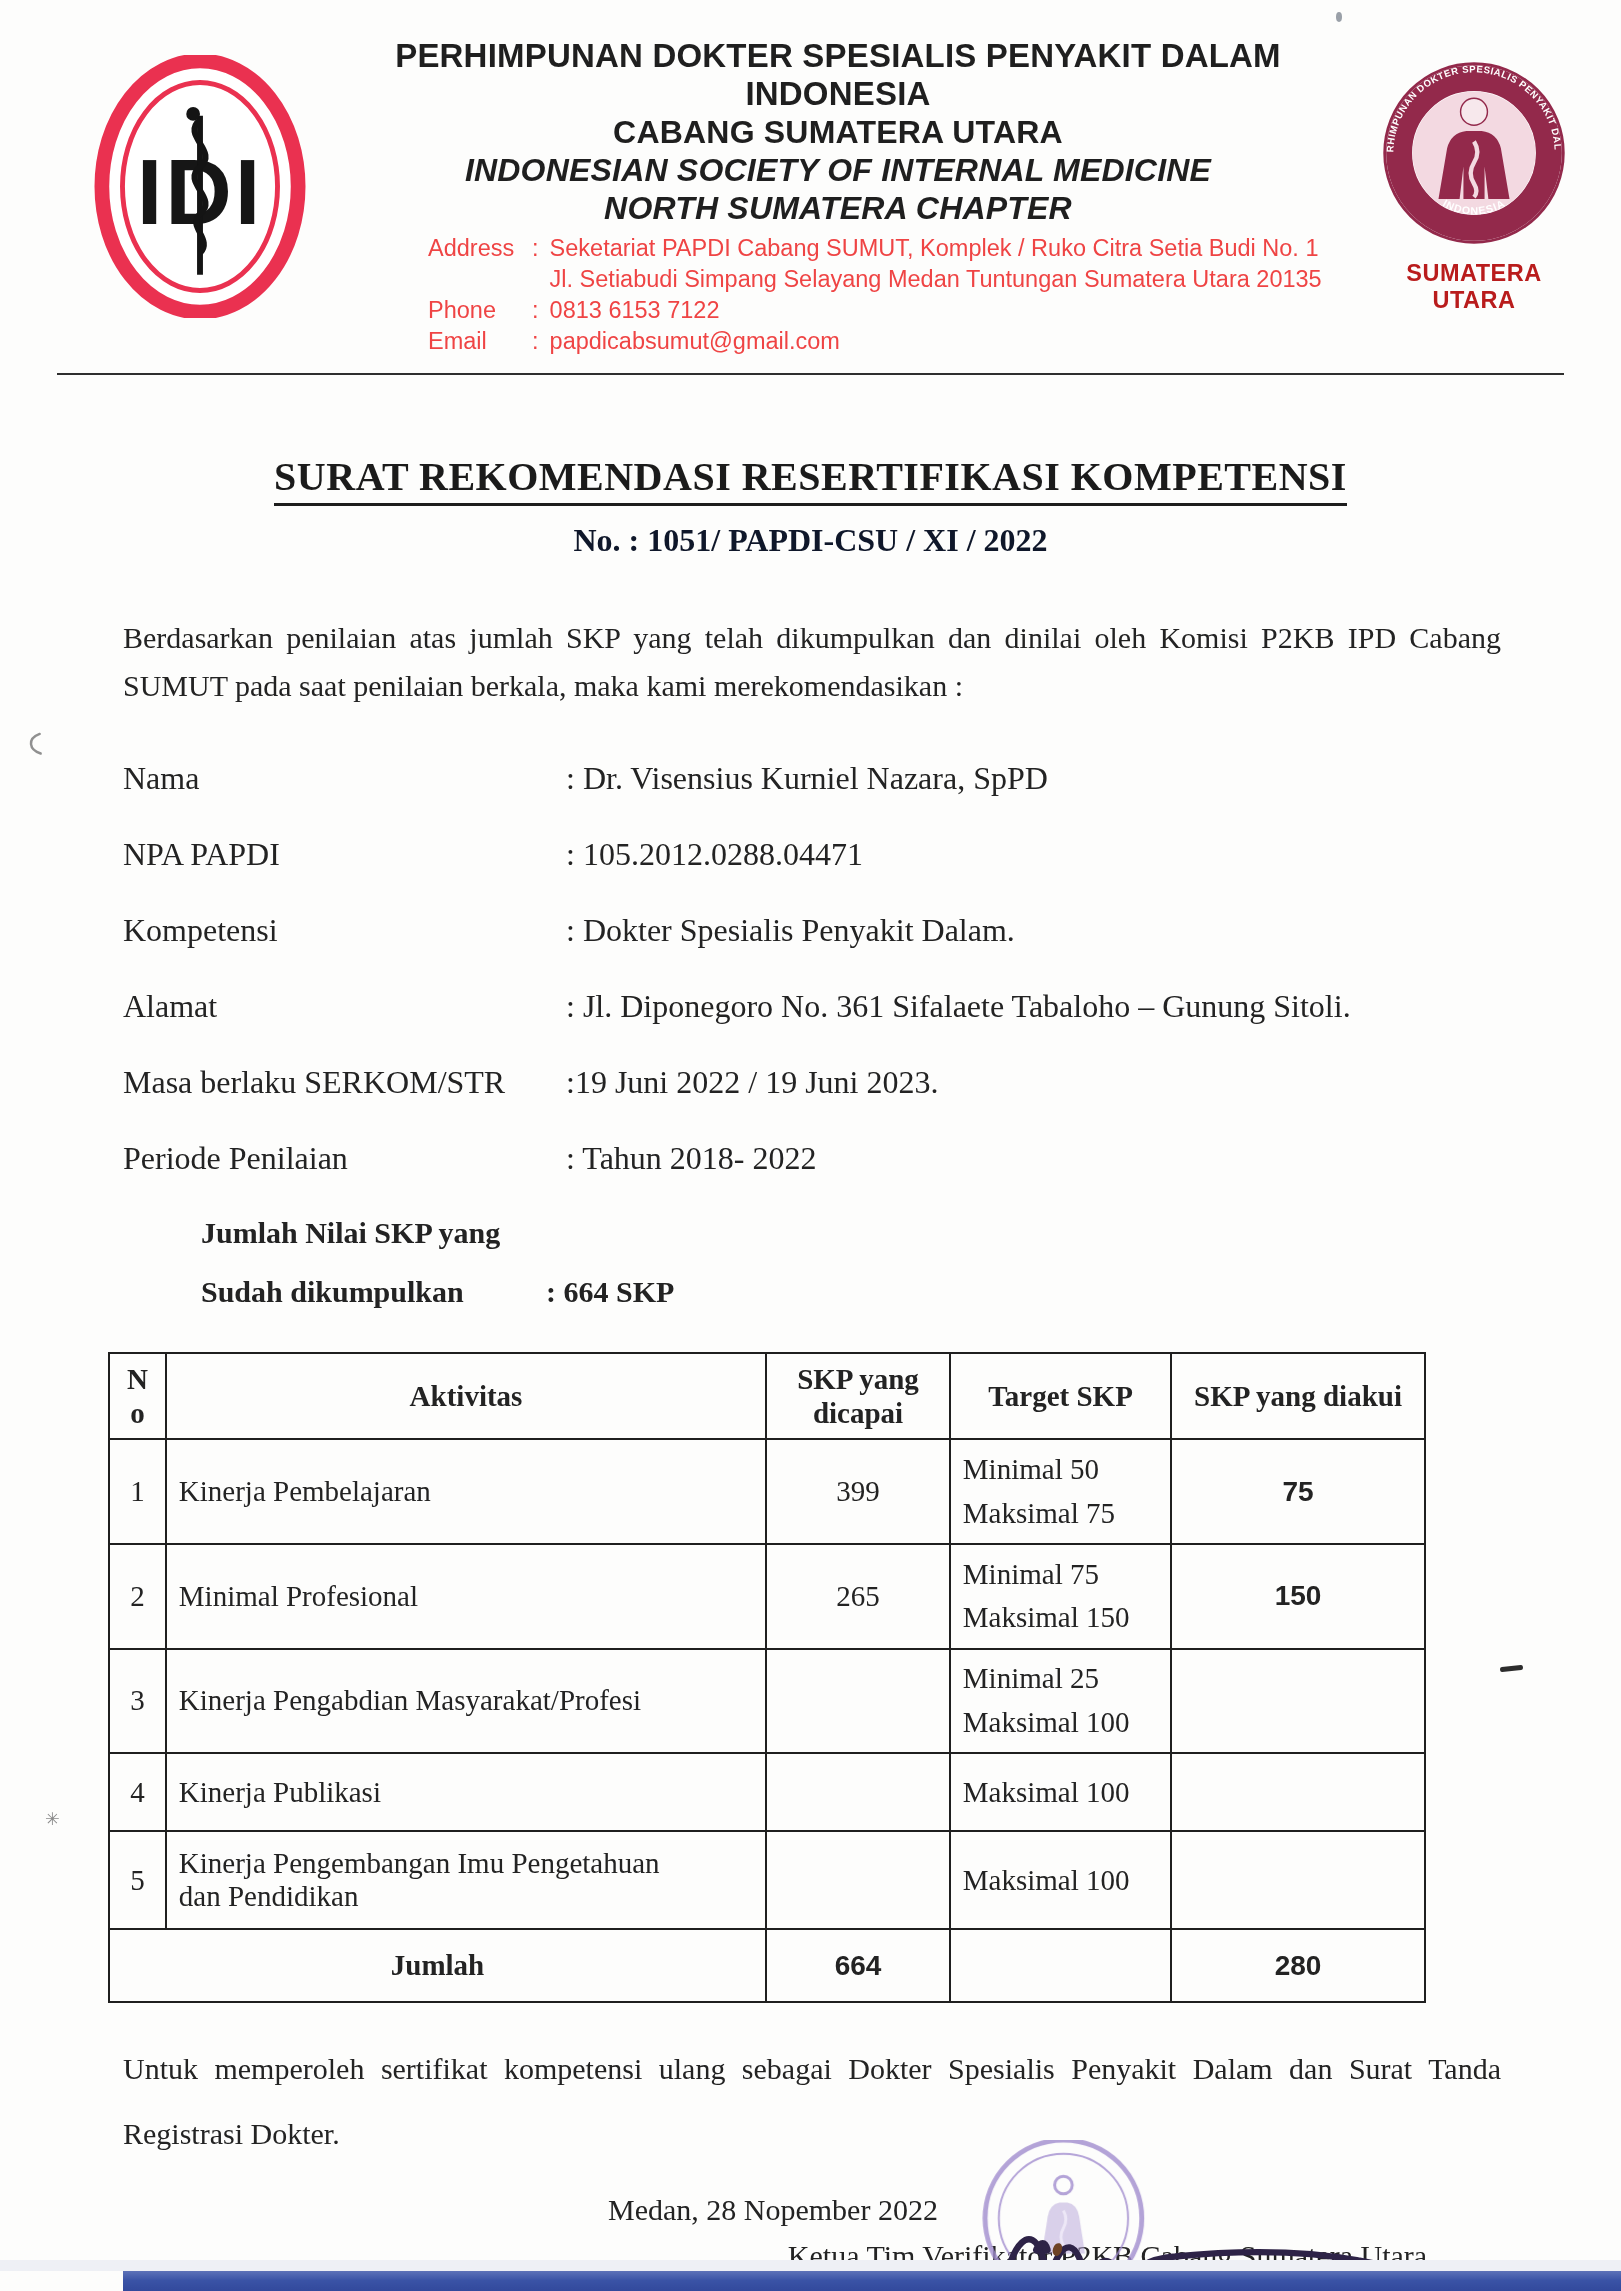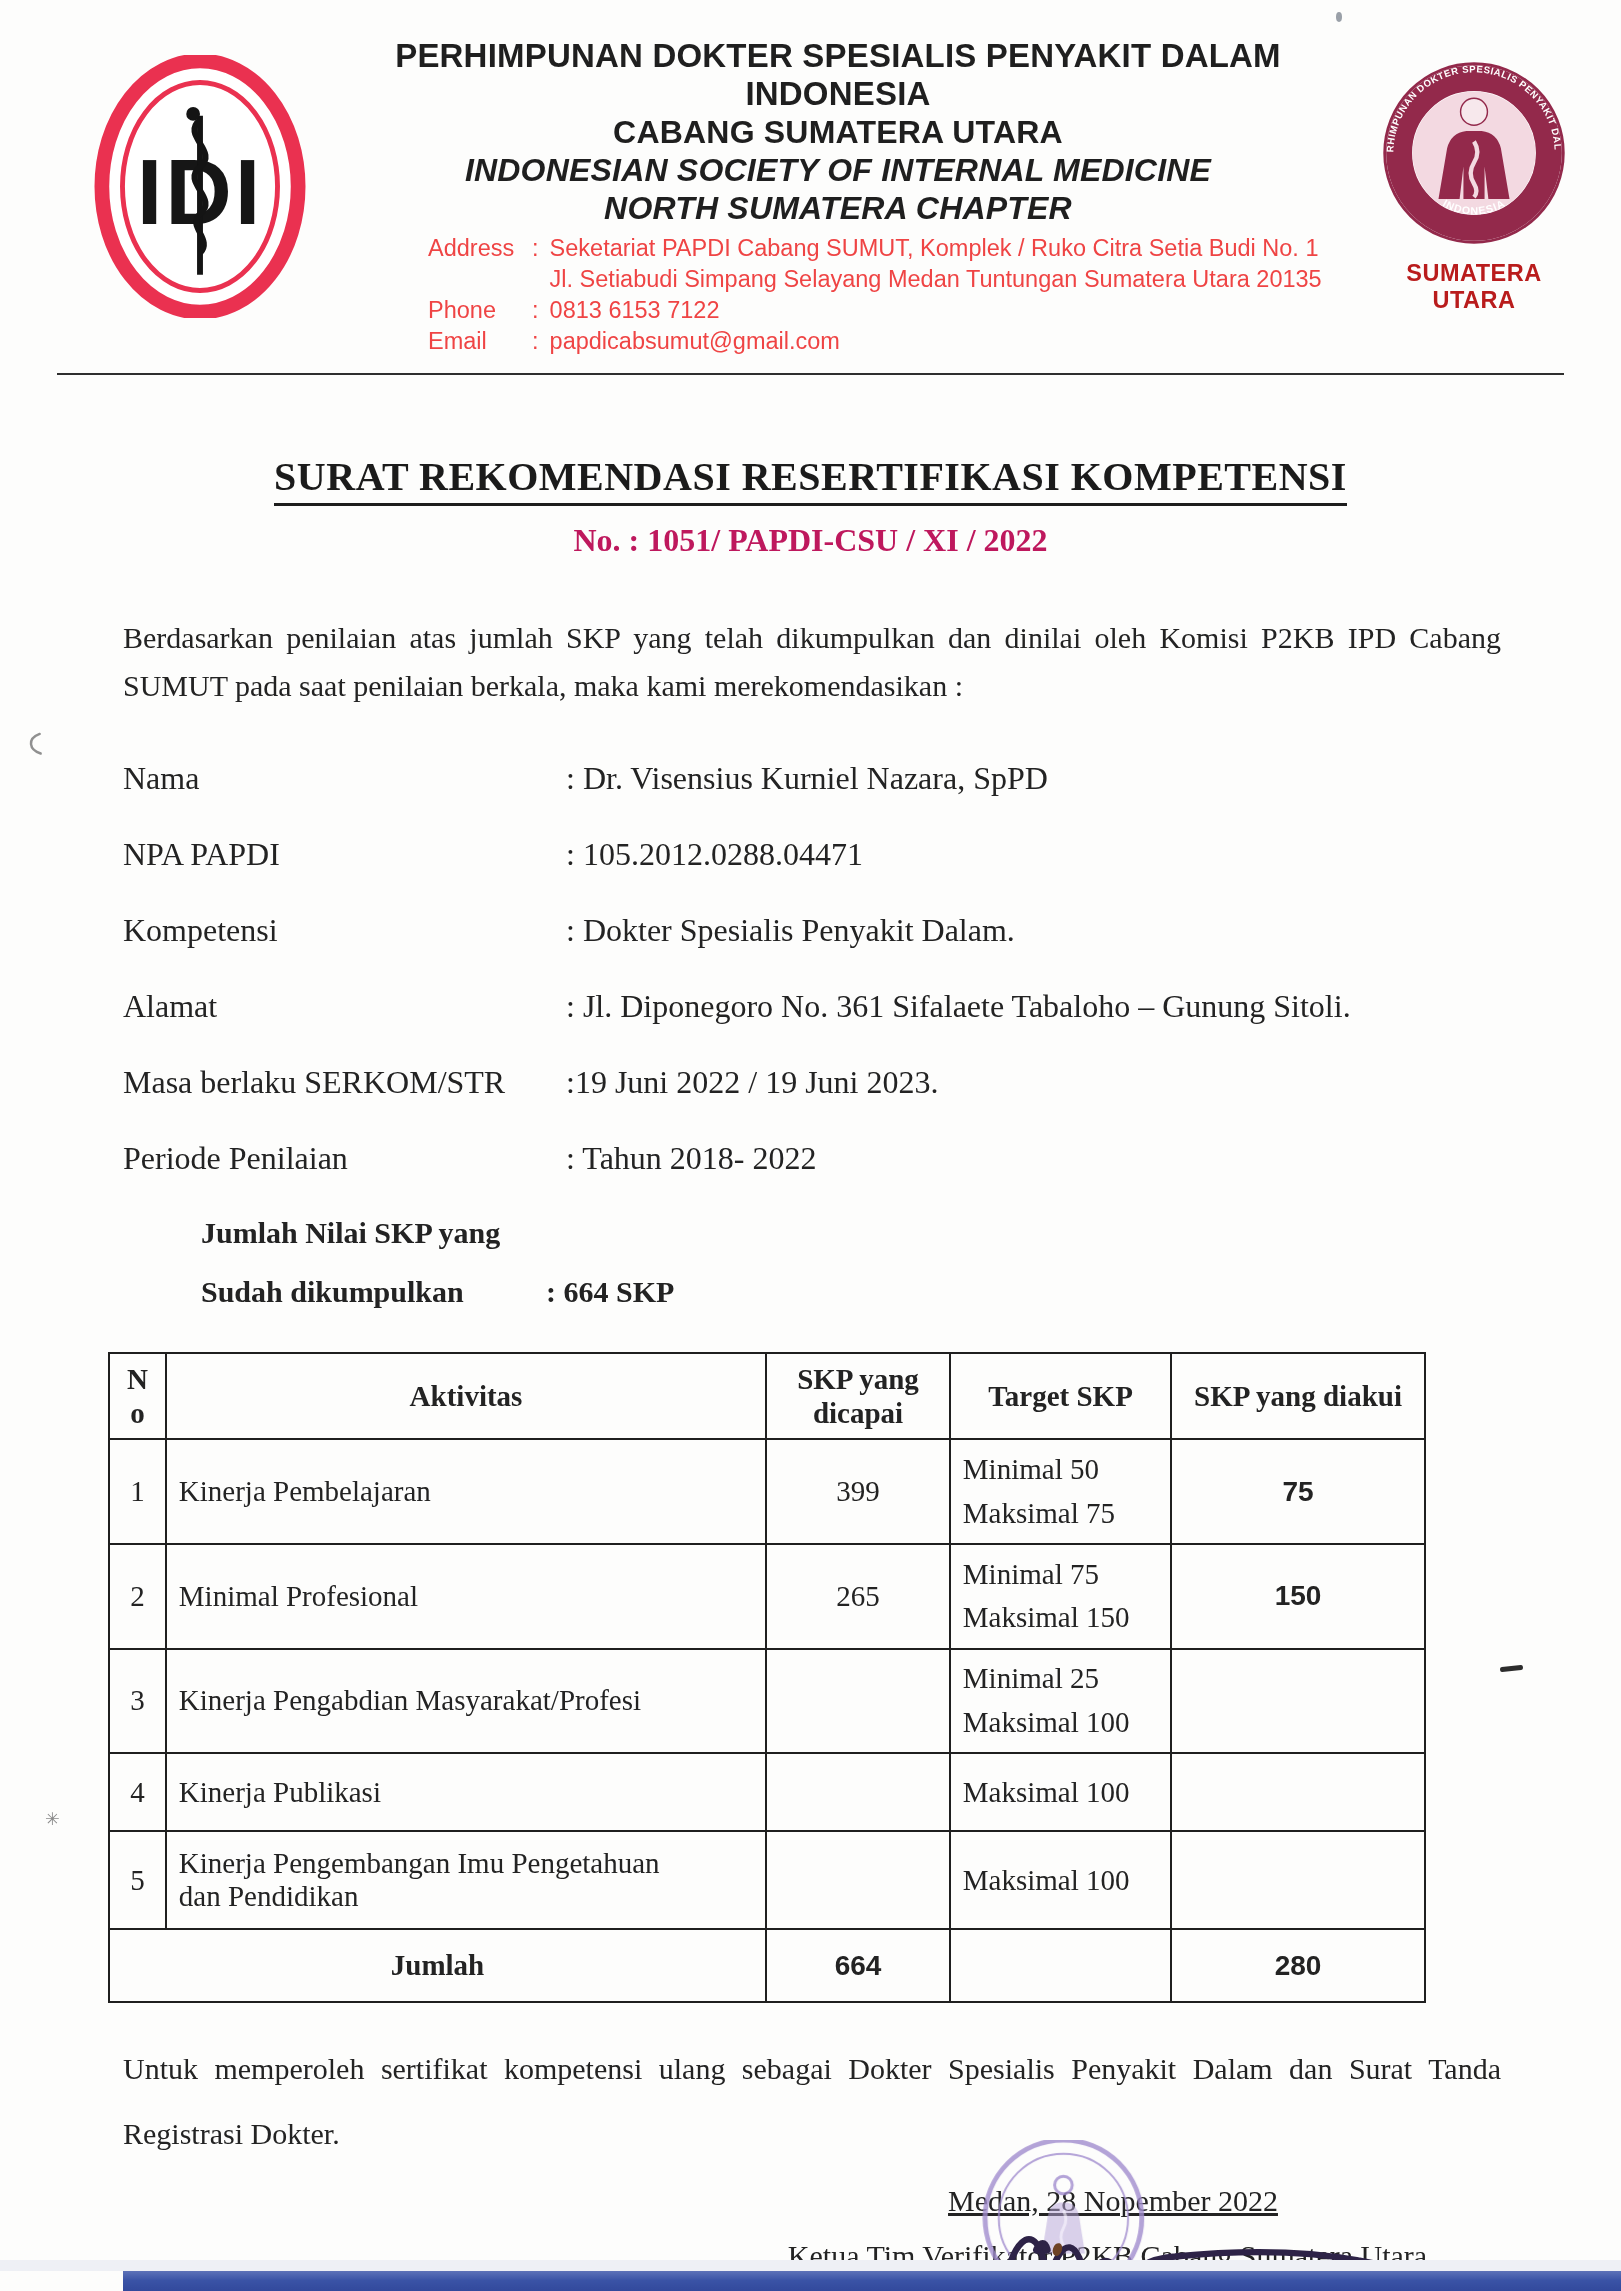--- a/index.html
+++ b/index.html
@@ -24,21 +24,21 @@
   .contact { margin:5.9px 0 0 122px; text-align:left; font-size:23.5px; line-height:31px; color:#ef4444; }
   .contact-row { display:grid; grid-template-columns:104px 17.6px auto; }
   .right-logo-wrap { width:208px; flex:0 0 208px; text-align:center; padding-top:19.6px; }
   .right-logo-caption { margin-top:7.8px; font-family:"Liberation Sans", sans-serif; font-weight:bold; font-size:23.5px; letter-spacing:0.5px; color:#b91c1c; }
 
   .rule { margin:15.7px 57px 0 57px; border-top:2.9px solid #2e2e2e; }
 
   
   .title-block { margin-top:78px; text-align:center; }
   .doc-title { display:inline-block; font-weight:bold; font-size:40px; letter-spacing:0.5px; color:#1b1b1b; border-bottom:3.9px solid #1d1d1d; padding-bottom:3.9px; }
-  .doc-no { margin-top:15.7px; font-weight:bold; font-size:32px; color:#be185d; }
+  .doc-no { margin-top:15.7px; font-weight:bold; font-size:32px; color:#0f172a; }
 
   
   .intro { margin:55px 120px 0 123px; font-size:30px; line-height:1.58; text-align:justify; }
 
   .fields { margin:51px 0 0 123px; }
   .field-row { display:grid; grid-template-columns:443px auto; font-weight:normal; font-size:32px; margin-bottom:39px; }
 
   .skp-summary { margin:13.7px 0 0 201px; font-weight:bold; font-size:30px; }
   .skp-line1 { margin-bottom:25.5px; }
   .skp-line2 { display:grid; grid-template-columns:345px auto; }
@@ -58,21 +58,21 @@
   tr.r-head { height:84px; }
   tr.r-1 { height:96px; } tr.r-2 { height:96px; } tr.r-3 { height:100px; }
   tr.r-4 { height:78px; }  tr.r-5 { height:98px; }
   tr.r-total { height:73px; }
   td.c-total-label { text-align:center; font-weight:bold; }
 
   .closing { margin:34px 120px 0 123px; font-size:30px; line-height:2.15; text-align:justify; }
 
   
   .signoff { position:relative; margin-top:17.6px; height:294px; }
-  .sig-date { position:absolute; left:608px; width:1010px; top:0; text-align:center; font-size:30px;text-decoration:underline; }
+  .sig-date { position:absolute; left:608px; width:1010px; top:9px; font-size:30px; }
   .sig-role { position:absolute; left:588px; width:1039px; top:55px; text-align:center; font-size:30px; }
   .stamp-sig-svg { position:absolute; left:784px; top:-44px; }
 
   
   .artifact { position:absolute; }
   .artifact-asterisk { left:45px; top:1809px; font-size:17.6px; color:#8a8a8a; font-family:"DejaVu Sans", sans-serif; }
   .artifact-dash { left:1500px; top:1666px; width:22.5px; height:4.9px; background:#2c2c2c; border-radius:2px; transform:rotate(-6deg); }
   .artifact-dot { left:1053px; top:2243px; width:8.8px; height:12.7px; background:#6e4326; border-radius:50%; transform:rotate(18deg); }
   .artifact-speck { left:1336px; top:11.8px; width:5.9px; height:9.8px; background:#9aa0a8; border-radius:50%; }
   .artifact-squiggle { left:23.5px; top:731px; }

